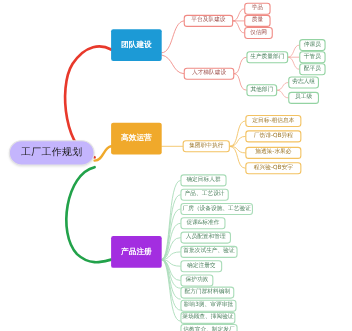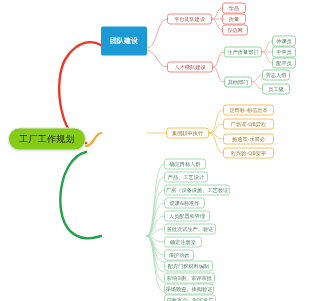--- a/index.html
+++ b/index.html
@@ -36,21 +36,21 @@
     white-space: nowrap;
     line-height: 1;
     transform: translateY(-50%);
   }
   
   .node.root {
     left: 8px;
     top: 139px;
     width: 78px;
     height: 23px;
-    background: #84cc16;
+    background: #c4b5fd;
     border: 1px solid #e3e3e3;
     border-radius: 12px;
     font-size: 9px;
     color: #1b1b1b;
     letter-spacing: 0.3px;
     box-shadow: 0 1px 2px rgba(0,0,0,0.10);
   }
   
   .node.l1 {
     height: 29px;
@@ -135,20 +135,22 @@
       <path d="M 147 236 C 156 236 152 262 164 262"></path>
       <path d="M 147 236 C 156 236 152 272 164 272"></path>
       <path d="M 147 236 C 156 236 152 282 164 282"></path>
       <path d="M 147 236 C 156 236 152 292 164 292"></path>
     </g>
   </svg>
 
   <div class="node root">工厂工作规划</div>
 
   <div class="node l1 team">团队建设</div>
+  <div class="node l1 ops">高效运营</div>
+  <div class="node l1 reg">产品注册</div>
 
   <div class="node box red" style="left:167px; top:19px; width:45px;">平台及队建设</div>
   <div class="node box red" style="left:222px; top:8px; width:24px;">学品</div>
   <div class="node box red" style="left:222px; top:19px; width:24px;">质量</div>
   <div class="node box red" style="left:222px; top:30px; width:26px;">仅信网</div>
 
   <div class="node box red" style="left:167px; top:67px; width:46px;">人才梯队建设</div>
 
   <div class="node box green" style="left:224px; top:52px; width:38px;">生产质量部门</div>
   <div class="node box green" style="left:272px; top:41px; width:24px;">仲课员</div>

